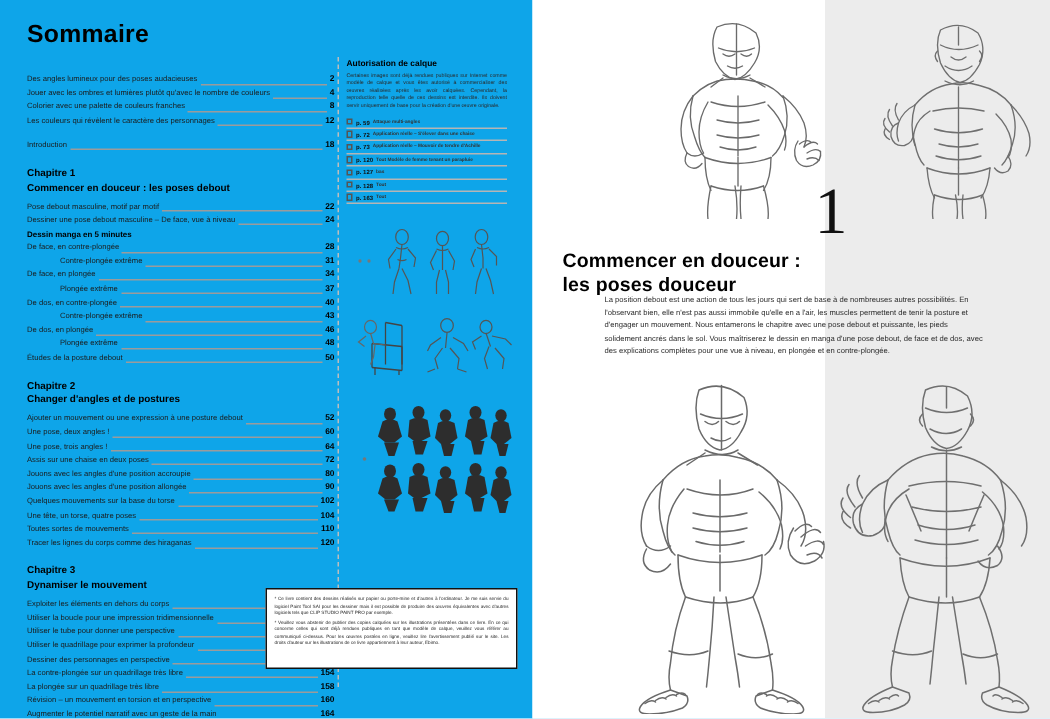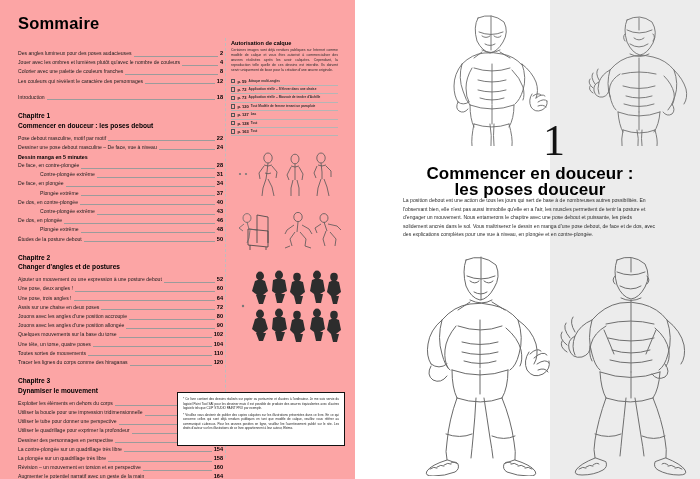--- a/index.html
+++ b/index.html
@@ -5,21 +5,21 @@
   html,body{margin:0;padding:0;background:#ffffff;}
   body{
     width:700px;height:479px;overflow:hidden;
     font-family:"Liberation Sans", sans-serif;
     color:#111;
     -webkit-font-smoothing:antialiased;
   }
   .spread{position:relative;width:700px;height:479px;background:#fff;}
 
   
-  .page-left{position:absolute;left:0;top:0;width:355px;height:479px;background:#fca5a5;}
+  .page-left{position:absolute;left:0;top:0;width:355px;height:479px;background:#0ea5e9;}
   .page-right{position:absolute;left:355px;top:0;width:345px;height:479px;background:#fff;}
 
   .toc-col{position:absolute;left:18px;top:14px;width:205px;}
   .toc-title{
     font-weight:bold;font-size:16.5px;letter-spacing:.2px;
     margin:0 0 16px 0;color:#000;
   }
   .toc-line{
     display:flex;align-items:flex-end;
     font-size:5.1px;line-height:9.2px;color:#1b1b1b;
@@ -69,22 +69,22 @@
   .footnote p{margin:0 0 2px 0;font-size:3.1px;line-height:4.5px;color:#222;text-align:justify;}
 
   
   .gray-panel{position:absolute;left:550px;top:0;width:150px;height:479px;background:#ececec;}
   .fig-slot{position:absolute;}
   .chap-num{
     position:absolute;left:524px;top:118px;width:60px;text-align:center;
     font-family:"Liberation Serif", serif;font-size:44px;line-height:46px;color:#111;
   }
   .r-title{
-    position:absolute;left:375px;top:166px;width:310px;text-align:center;
-    font-weight:bold;font-size:17px;line-height:15.5px;color:#000;letter-spacing:.1px;
+    position:absolute;left:375px;top:166px;width:310px;text-align:left;
+    font-weight:bold;font-size:13px;line-height:15.5px;color:#000;letter-spacing:.1px;
   }
   .r-body{
     position:absolute;left:403px;top:196px;width:254px;
     font-size:5.1px;line-height:8.6px;color:#2b2b2b;text-align:left;
   }
   .r-body p{margin:0;}
 </style>
 </head>
 <body>
 

